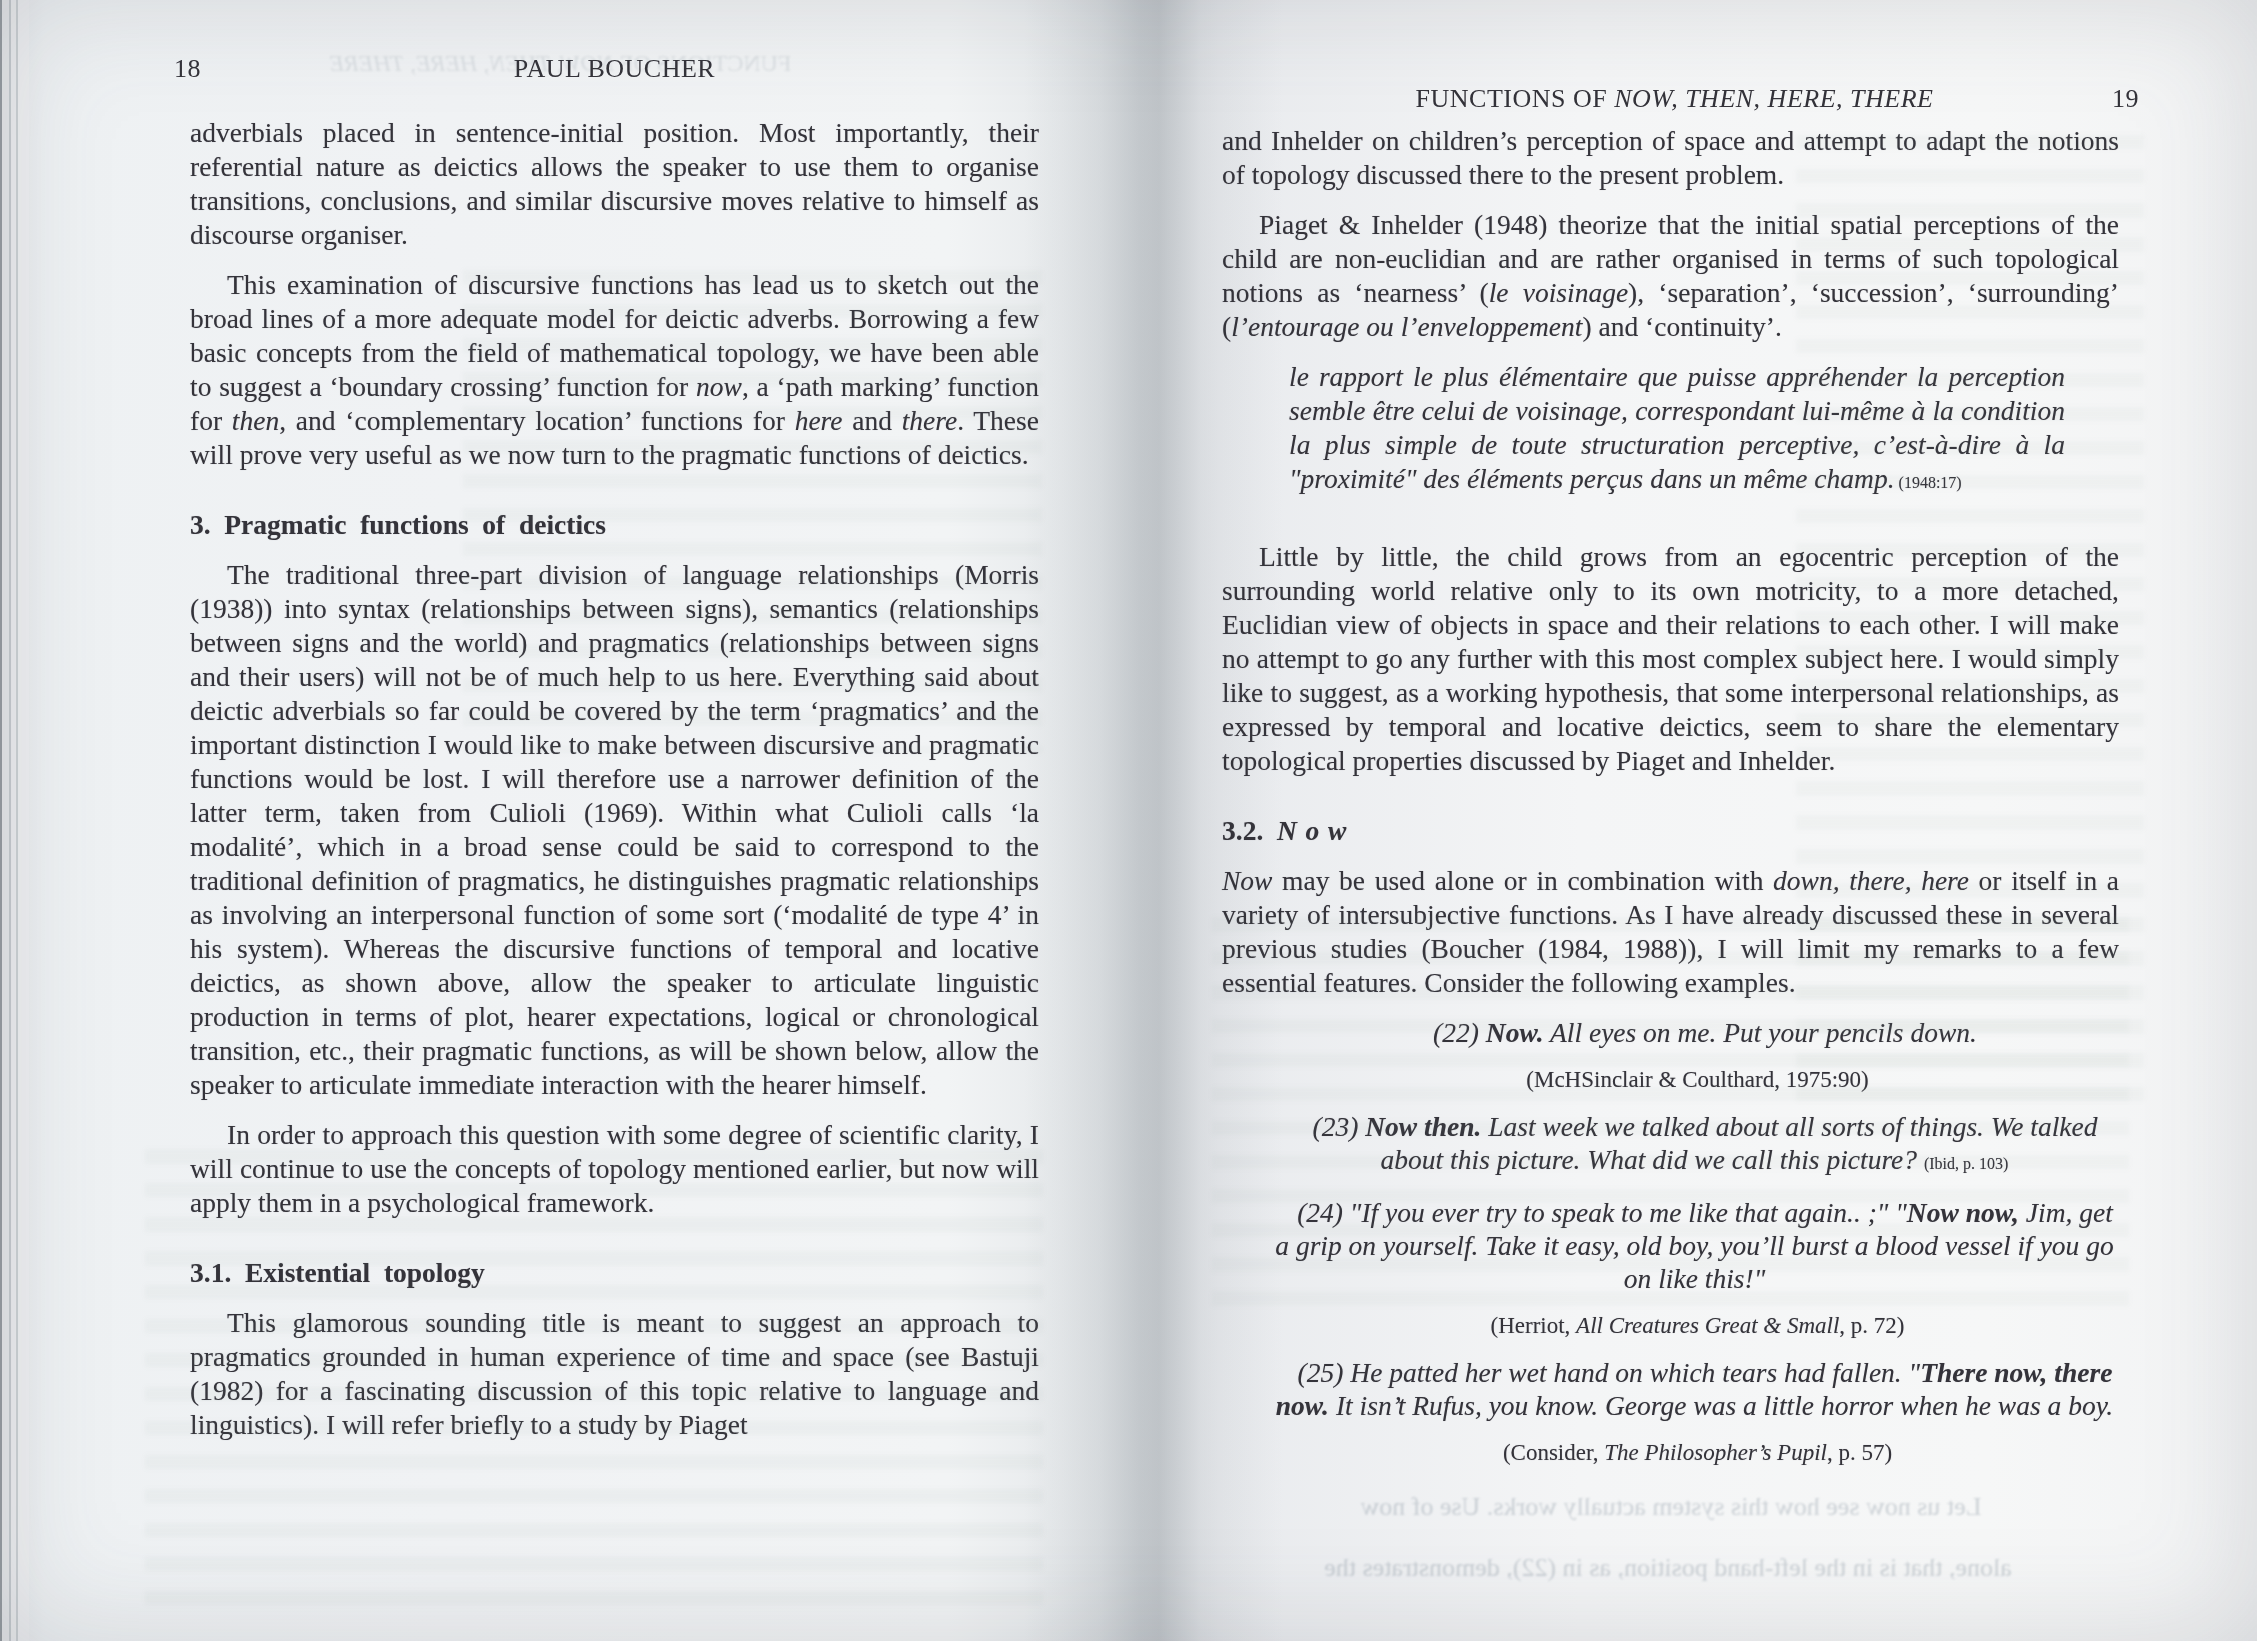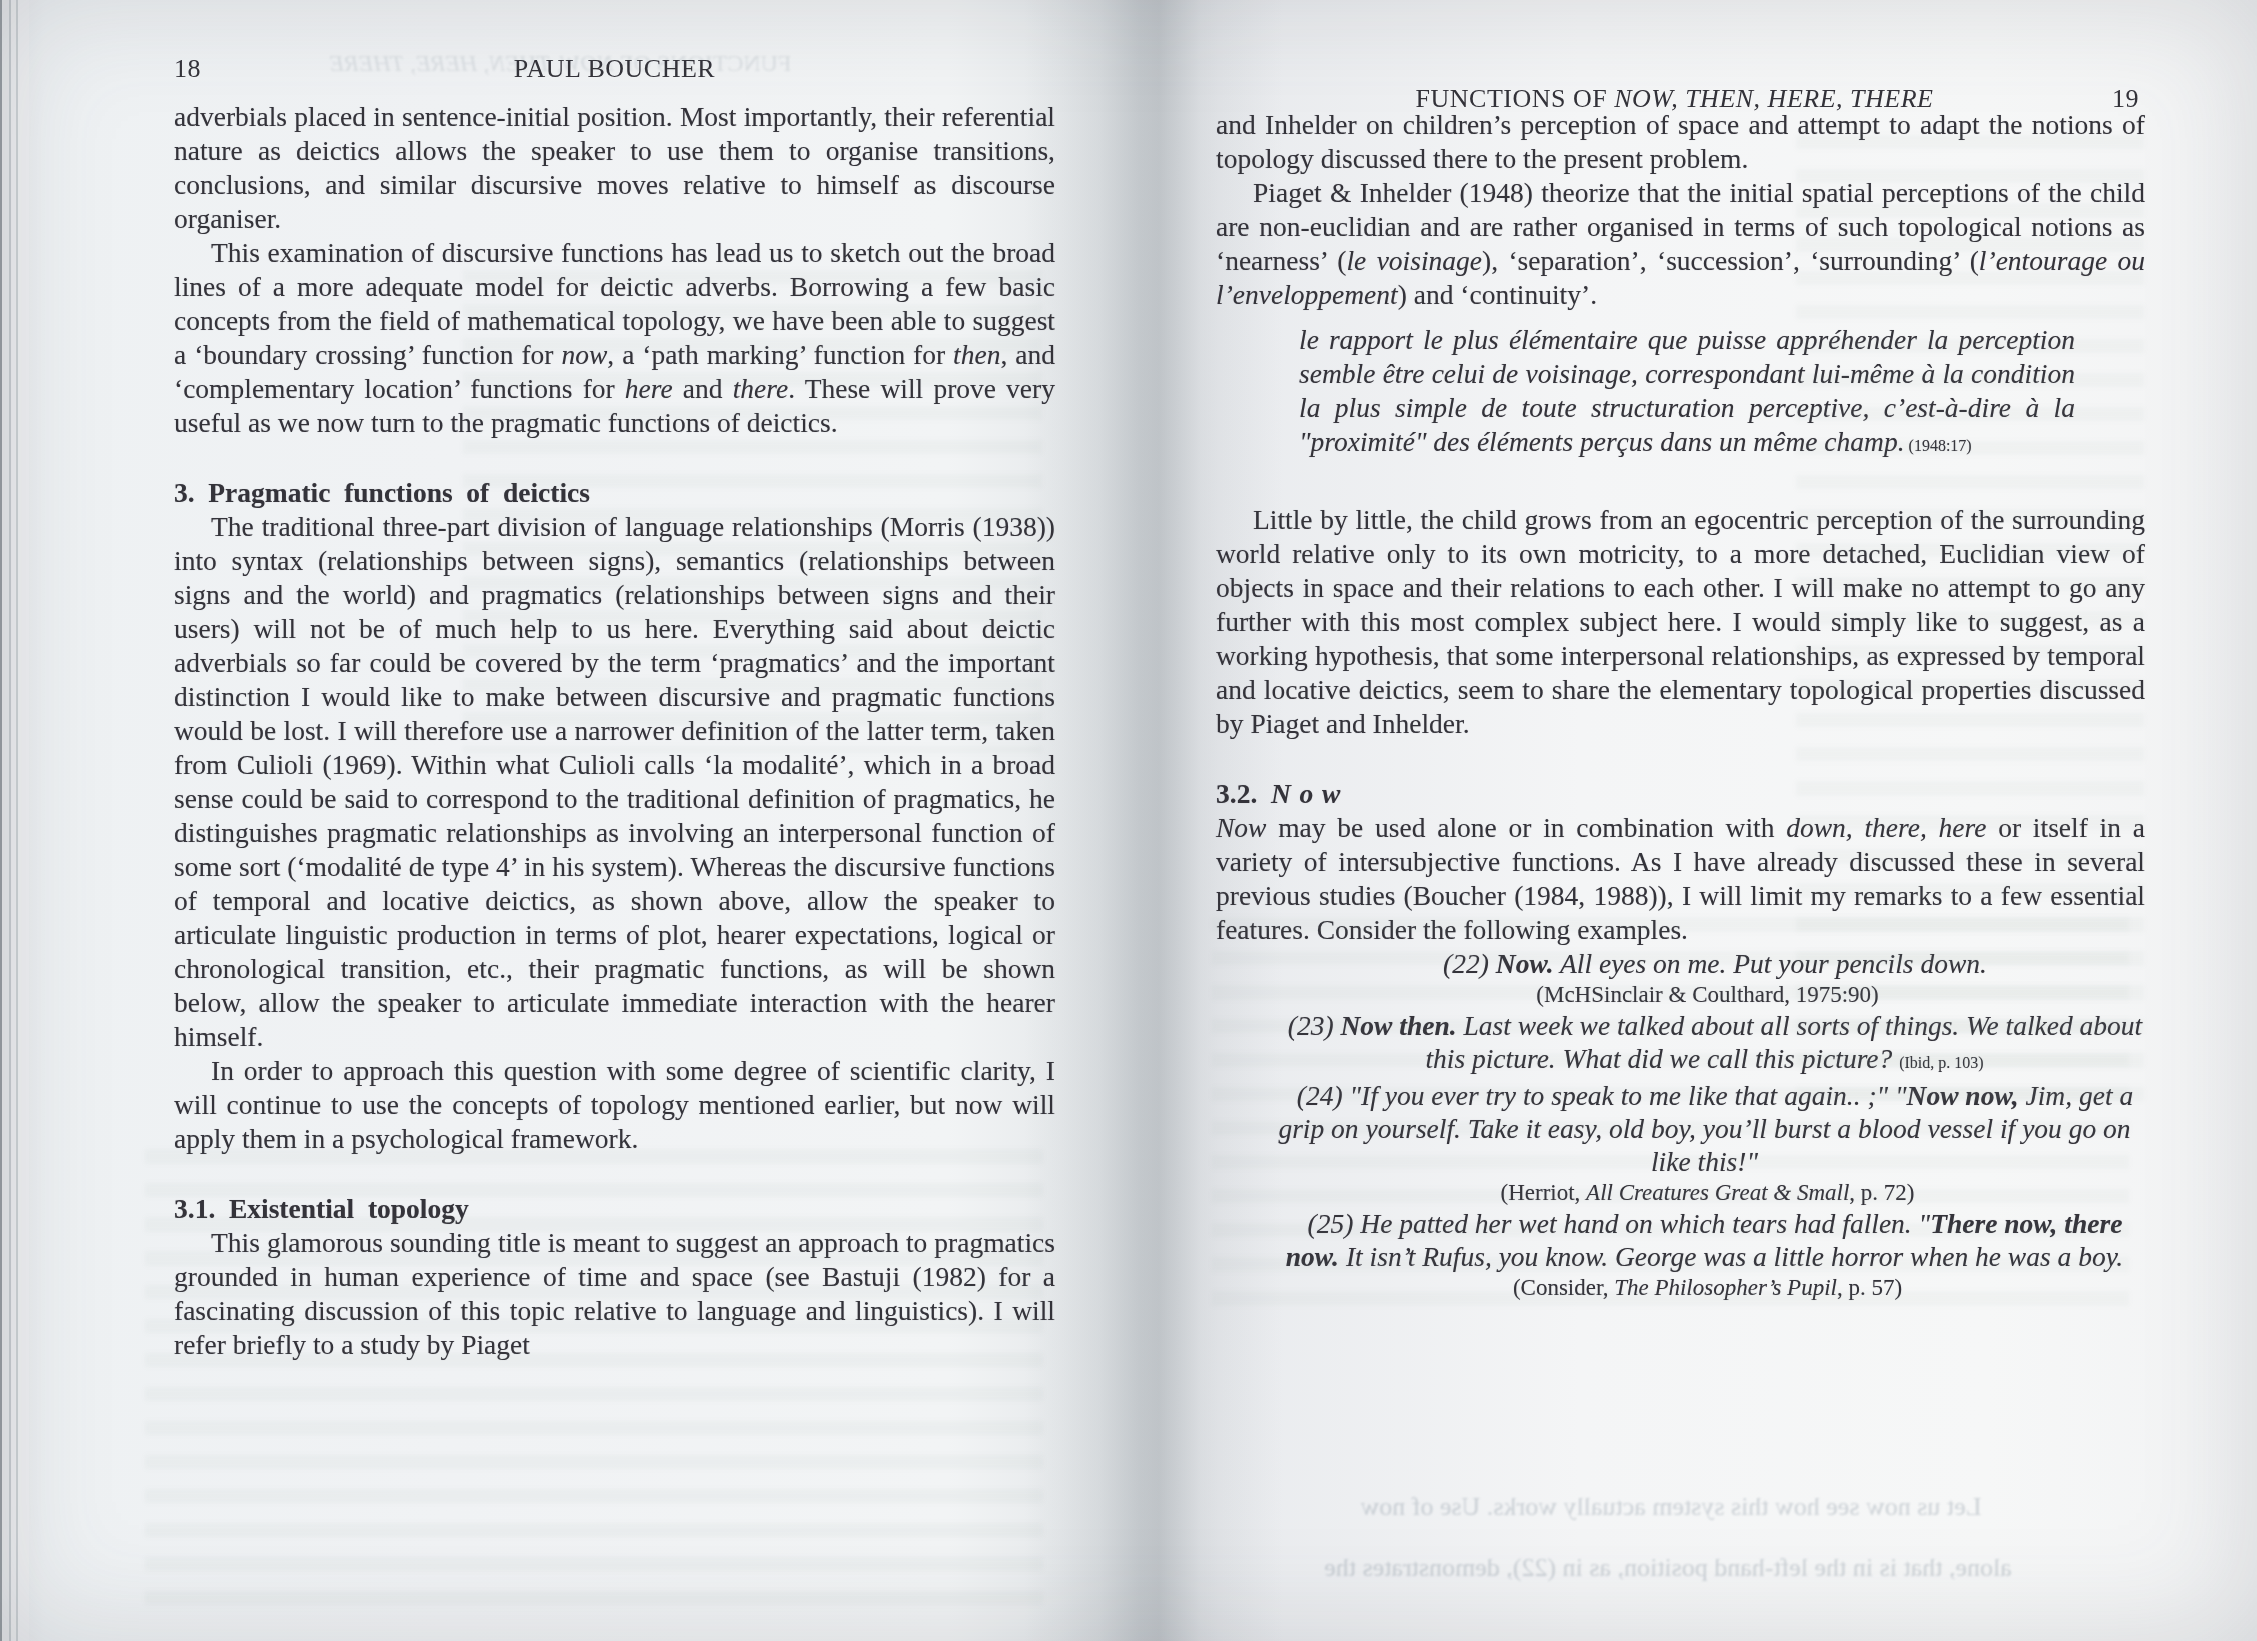--- a/index.html
+++ b/index.html
@@ -46,23 +46,23 @@
   #page-left .header-row{left:174px;top:54px;width:881px;}
   #page-right .header-row{left:85px;top:84px;width:929px;}
   .pagenum{width:68px;}
   .pagenum.right{text-align:right;}
   .running-title{flex:1;text-align:center;white-space:nowrap;}
 
   
   .body-col{position:absolute;font-size:27.5px;line-height:34px;
     text-shadow:0 0 1px rgba(60,60,72,.30);}
   #page-left .body-col{left:174px;top:100px;width:881px;}
-  #page-right .body-col{left:91px;top:108px;width:929px;}
+  #page-right .body-col{left:81px;top:108px;width:929px;}
 
-  .blk{margin:0;text-align:justify;}
+  .blk{margin:16px;text-align:justify;}
   .para{text-indent:37px;}
   .para.first{text-indent:0;}
   .heading{margin-top:36px;font-weight:bold;word-spacing:6.8px;text-align:left;}
   .quote{margin:10.6px 70px 40px 83px;}
   .example{padding-left:48px;text-indent:21px;text-align:center;line-height:33px;}
   .ref{padding-left:54px;font-size:23px;line-height:29px;text-align:center;}
   .i{font-style:italic;}
   .b{font-weight:bold;}
   .small{font-size:16px;}
   .spaced{letter-spacing:8.7px;}

